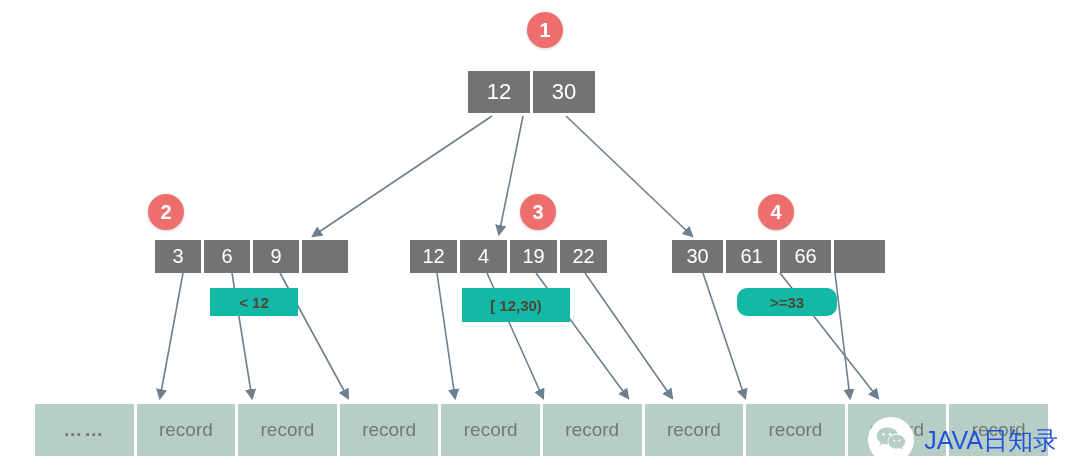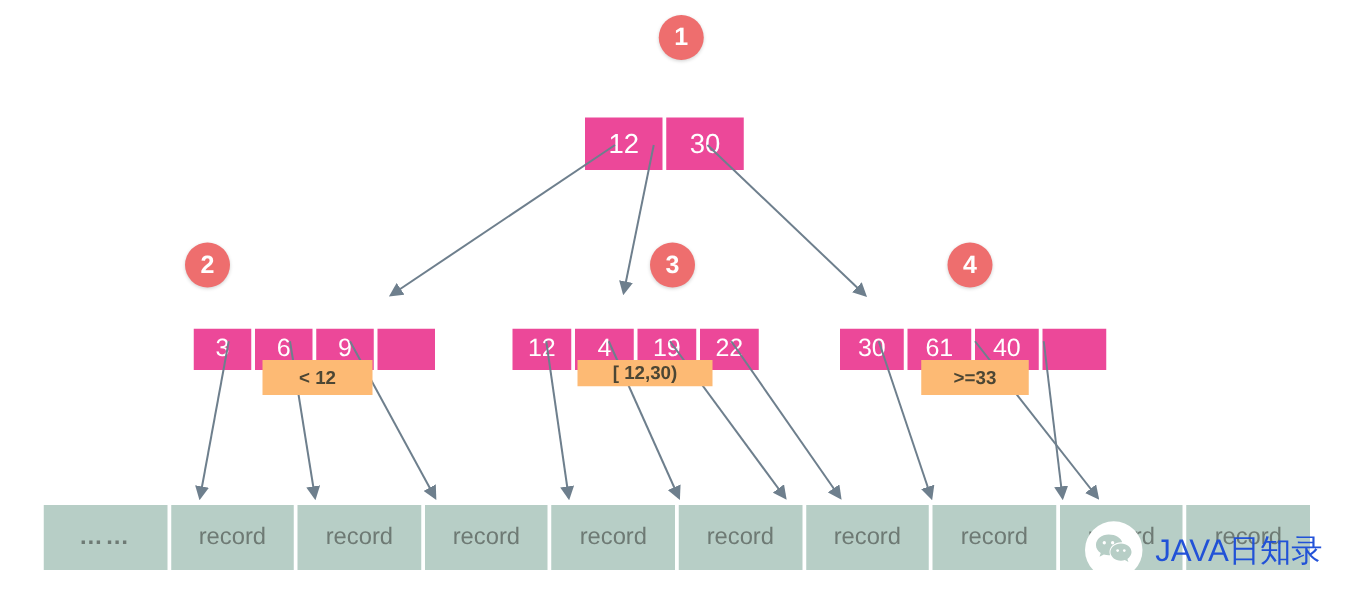--- a/index.html
+++ b/index.html
@@ -15,36 +15,36 @@
   .badge { position:absolute; width:36px; height:36px; border-radius:50%;
            background:#ee6e6e; color:#fff; display:flex; align-items:center; justify-content:center;
            font-size:20px; font-weight:bold; z-index:5; box-shadow:0 1px 3px rgba(0,0,0,.18); }
   .badge-1 { left:527px; top:12px; }
   .badge-2 { left:148px; top:194px; }
   .badge-3 { left:520px; top:194px; }
   .badge-4 { left:758px; top:194px; }
 
   
   .node { position:absolute; display:flex; gap:3px; z-index:2; }
-  .cell { background:#ec4899; color:#ffffff; display:flex; align-items:center; justify-content:center; font-weight:500;margin-top:23px; }
+  .cell { background:#737373; color:#ffffff; display:flex; align-items:center; justify-content:center; font-weight:500; }
   .node-root { left:468px; top:71px; }
   .node-root .cell { width:62px; height:42px; font-size:22px; }
   .node-left { left:155px; top:240px; }
   .node-left .cell { width:46px; height:33px; font-size:20px; }
   .node-middle { left:410px; top:240px; }
   .node-middle .cell { width:47px; height:33px; font-size:20px; }
   .node-right { left:672px; top:240px; }
   .node-right .cell { width:51px; height:33px; font-size:20px; }
 
   
-  .range-label { position:absolute; background:#fdba74; color:#4c4634; font-weight:bold; font-size:15px;
+  .range-label { position:absolute; background:#14b8a6; color:#4c4634; font-weight:bold; font-size:15px;
                  display:flex; align-items:center; justify-content:center; z-index:4; }
   .range-left { left:210px; top:288px; width:88px; height:28px; }
-  .range-middle { left:462px; top:288px; width:108px; height:21px; }
-  .range-right { left:737px; top:288px; width:86px; height:28px; }
+  .range-middle { left:462px; top:288px; width:108px; height:34px; }
+  .range-right { left:737px; top:288px; width:100px; height:28px;border-radius:10px; }
 
   
   .leaf-row { position:absolute; left:35px; top:404px; width:1013px; height:52px;
               display:flex; gap:3px; z-index:2; }
   .leaf-cell { flex:1; background:#b7cec6; color:#6e7a74; font-size:19px;
                display:flex; align-items:center; justify-content:center; }
   .leaf-cell.dots { font-weight:bold; letter-spacing:2px; }
 
   
   .watermark { position:absolute; right:22px; bottom:9px; display:flex; align-items:center; gap:10px; z-index:6; }
@@ -98,21 +98,21 @@
   <div class="node node-middle">
     <div class="cell">12</div>
     <div class="cell">4</div>
     <div class="cell">19</div>
     <div class="cell">22</div>
   </div>
 
   <div class="node node-right">
     <div class="cell">30</div>
     <div class="cell">61</div>
-    <div class="cell">40</div>
+    <div class="cell">66</div>
     <div class="cell"></div>
   </div>
 
   <div class="range-label range-left">&lt; 12</div>
   <div class="range-label range-middle">[ 12,30)</div>
   <div class="range-label range-right">&gt;=33</div>
 
   <div class="leaf-row">
     <div class="leaf-cell dots">……</div>
     <div class="leaf-cell">record</div>

